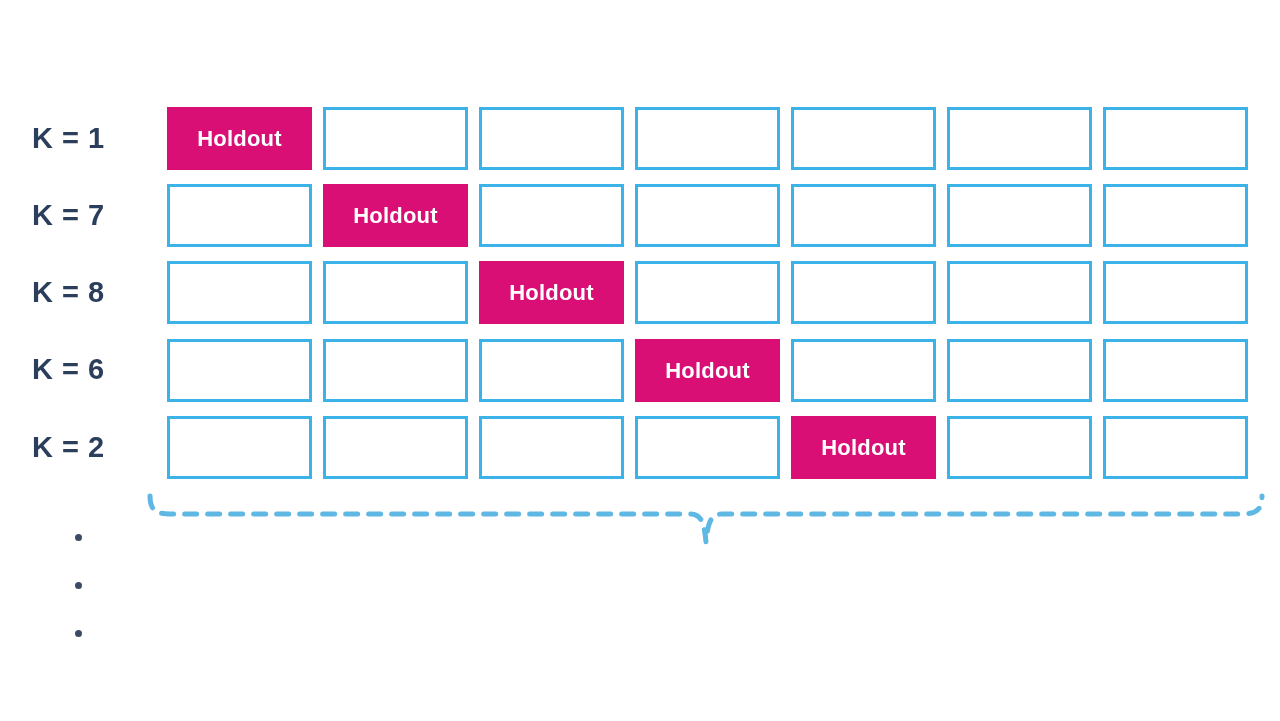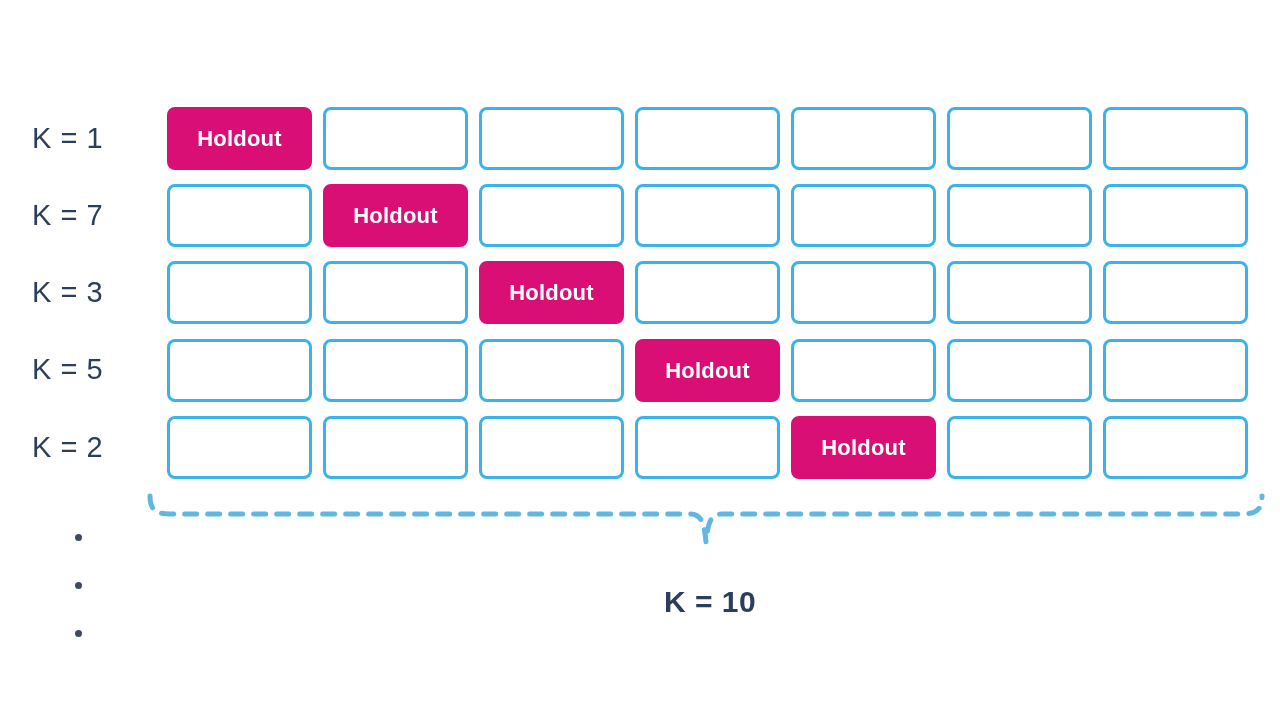--- a/index.html
+++ b/index.html
@@ -24,21 +24,21 @@
     height: 721px;
   }
 
   
   .fold-label {
     position: absolute;
     left: 32px;
     width: 125px;
     text-align: left;
     font-size: 29px;
-    font-weight: normal;
+    font-weight: bold;
     color: #2b3e5c;
     letter-spacing: 0.5px;
     white-space: nowrap;
     line-height: 1;
   }
 
   
   .grid {
     position: absolute;
     left: 167px;
@@ -48,21 +48,21 @@
     position: absolute;
     left: 0;
     height: 63px;
   }
   .cell {
     position: absolute;
     top: 0;
     width: 145px;
     height: 63px;
     box-sizing: border-box;
-    border-radius: 8px;
+    border-radius: 0;
   }
   .cell.train {
     background: #ffffff;
     border: 3px solid #3bb3e8;
   }
   .cell.holdout {
     background: #d90f76;
     border: 3px solid #d90f76;
     display: flex;
     align-items: center;
@@ -109,22 +109,22 @@
     line-height: 1;
   }
 </style>
 </head>
 <body>
 
 <div id="diagram">
 
   <div class="fold-label" style="top:124px">K = 1</div>
   <div class="fold-label" style="top:201px">K = 7</div>
-  <div class="fold-label" style="top:278px">K = 3</div>
-  <div class="fold-label" style="top:355px">K = 5</div>
+  <div class="fold-label" style="top:278px">K = 8</div>
+  <div class="fold-label" style="top:355px">K = 6</div>
   <div class="fold-label" style="top:433px">K = 2</div>
 
   <div class="grid">
 
     <div class="fold-row" style="top:0px">
       <div class="cell holdout" style="left:0px">
           <span class="cell-label">Holdout</span>
         </div>
       <div class="cell train" style="left:156px"></div>
       <div class="cell train" style="left:312px"></div>
@@ -191,15 +191,14 @@
   <svg id="brace-svg" viewBox="0 0 1150 80">
     <path d="M 20 6
              C 20 20, 26 24, 40 24
              L 560 24
              C 570 24, 574 30, 576 52
              C 578 30, 582 24, 592 24
              L 1112 24
              C 1126 24, 1132 20, 1132 6" fill="none" stroke="#5fb8e4" stroke-width="5" stroke-linecap="round" stroke-dasharray="12 11"></path>
   </svg>
 
-  <div class="total-label">K = 10</div>
 
 </div>
 
 </body></html>

